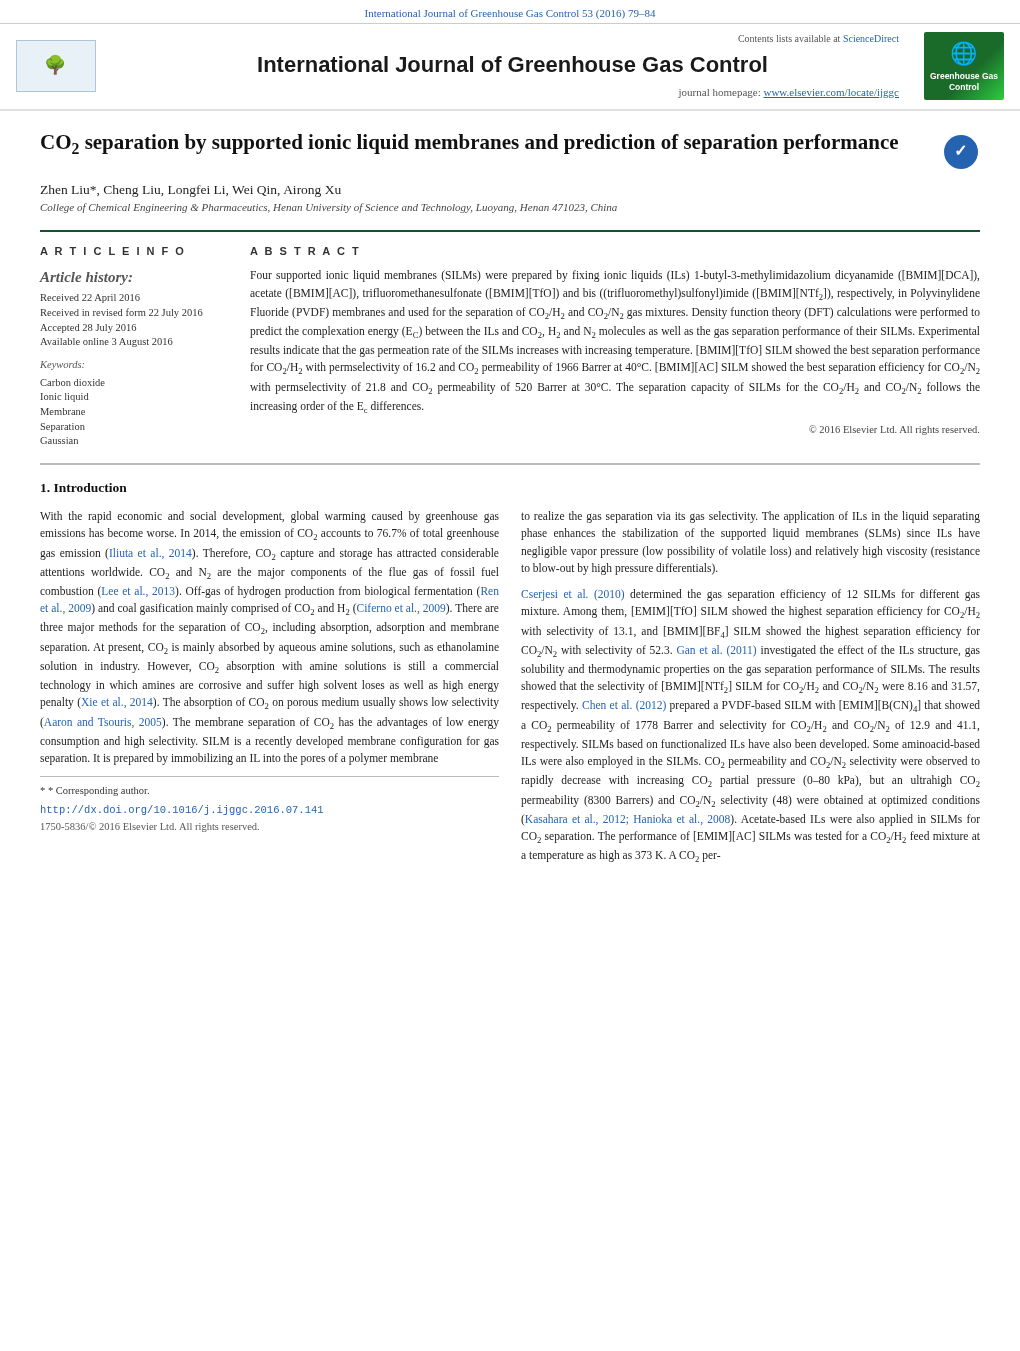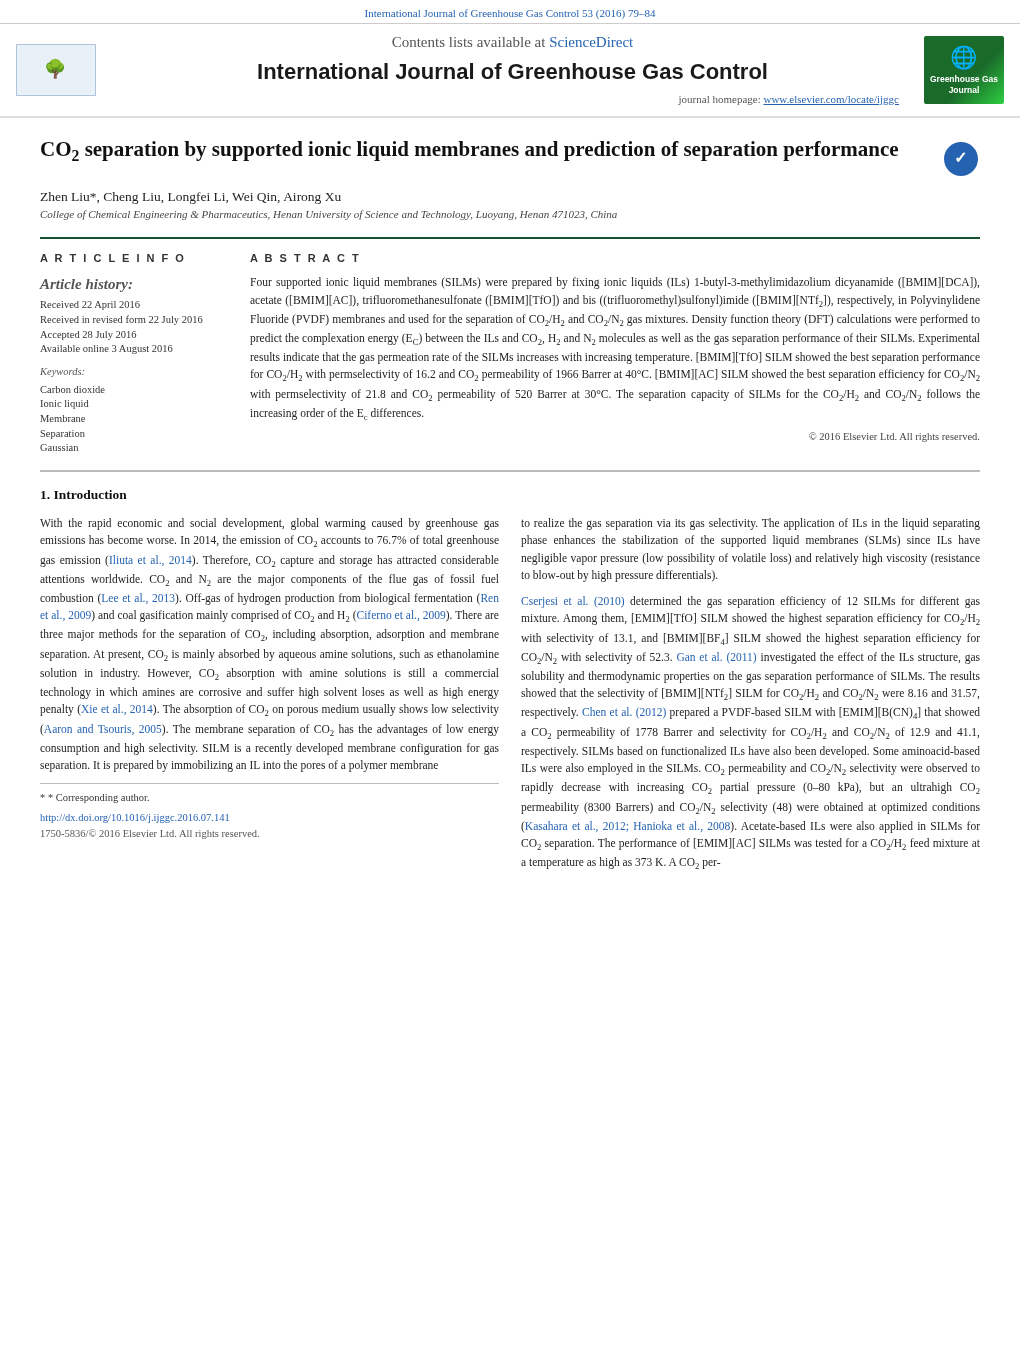--- a/index.html
+++ b/index.html
@@ -53,23 +53,24 @@
       font-weight: bold;
       letter-spacing: 1px;
       margin-top: 2px;
     }
     .header-center {
       flex: 1;
       text-align: center;
       padding: 0 20px;
     }
     .contents-line {
-      font-size: 15px;
+      font-size: 10px;
       color: #555;
       margin-bottom: 4px;
+      text-align: right;
     }
     .contents-link {
       color: #2563b0;
       text-decoration: none;
     }
     .journal-title {
       font-size: 22px;
       font-weight: bold;
       color: #1a1a1a;
       font-family: Arial, sans-serif;
@@ -249,20 +250,21 @@
       border-top: 1px solid #bbb;
       padding-top: 6px;
       font-size: 10.5px;
       color: #333;
       margin-top: 8px;
     }
     .footer-links {
       font-size: 10.5px;
       color: #2563b0;
       margin-top: 4px;
+      font-family: Liberation Mono, monospace;
     }
     .footer-copyright {
       font-size: 10.5px;
       color: #555;
     }
     sub, sup { font-size: 0.75em; }
   </style>
 </head>
 <body>
 
@@ -284,21 +286,21 @@
     </div>
     <div class="journal-title">International Journal of Greenhouse Gas Control</div>
     <div class="journal-homepage">
       <span>journal homepage:</span>
       <a href="#">www.elsevier.com/locate/ijggc</a>
     </div>
   </div>
   <div class="journal-logo">
     <div class="logo-box">
       <span class="globe">🌐</span>
-      <span>Greenhouse Gas Journal</span>
+      <span>Greenhouse Gas Control</span>
     </div>
   </div>
 </div>
 
 <div class="article-outer">
 
   <div class="article-title-row">
     <div class="article-title">
       CO<sub>2</sub> separation by supported ionic liquid membranes and prediction of separation performance
     </div>

